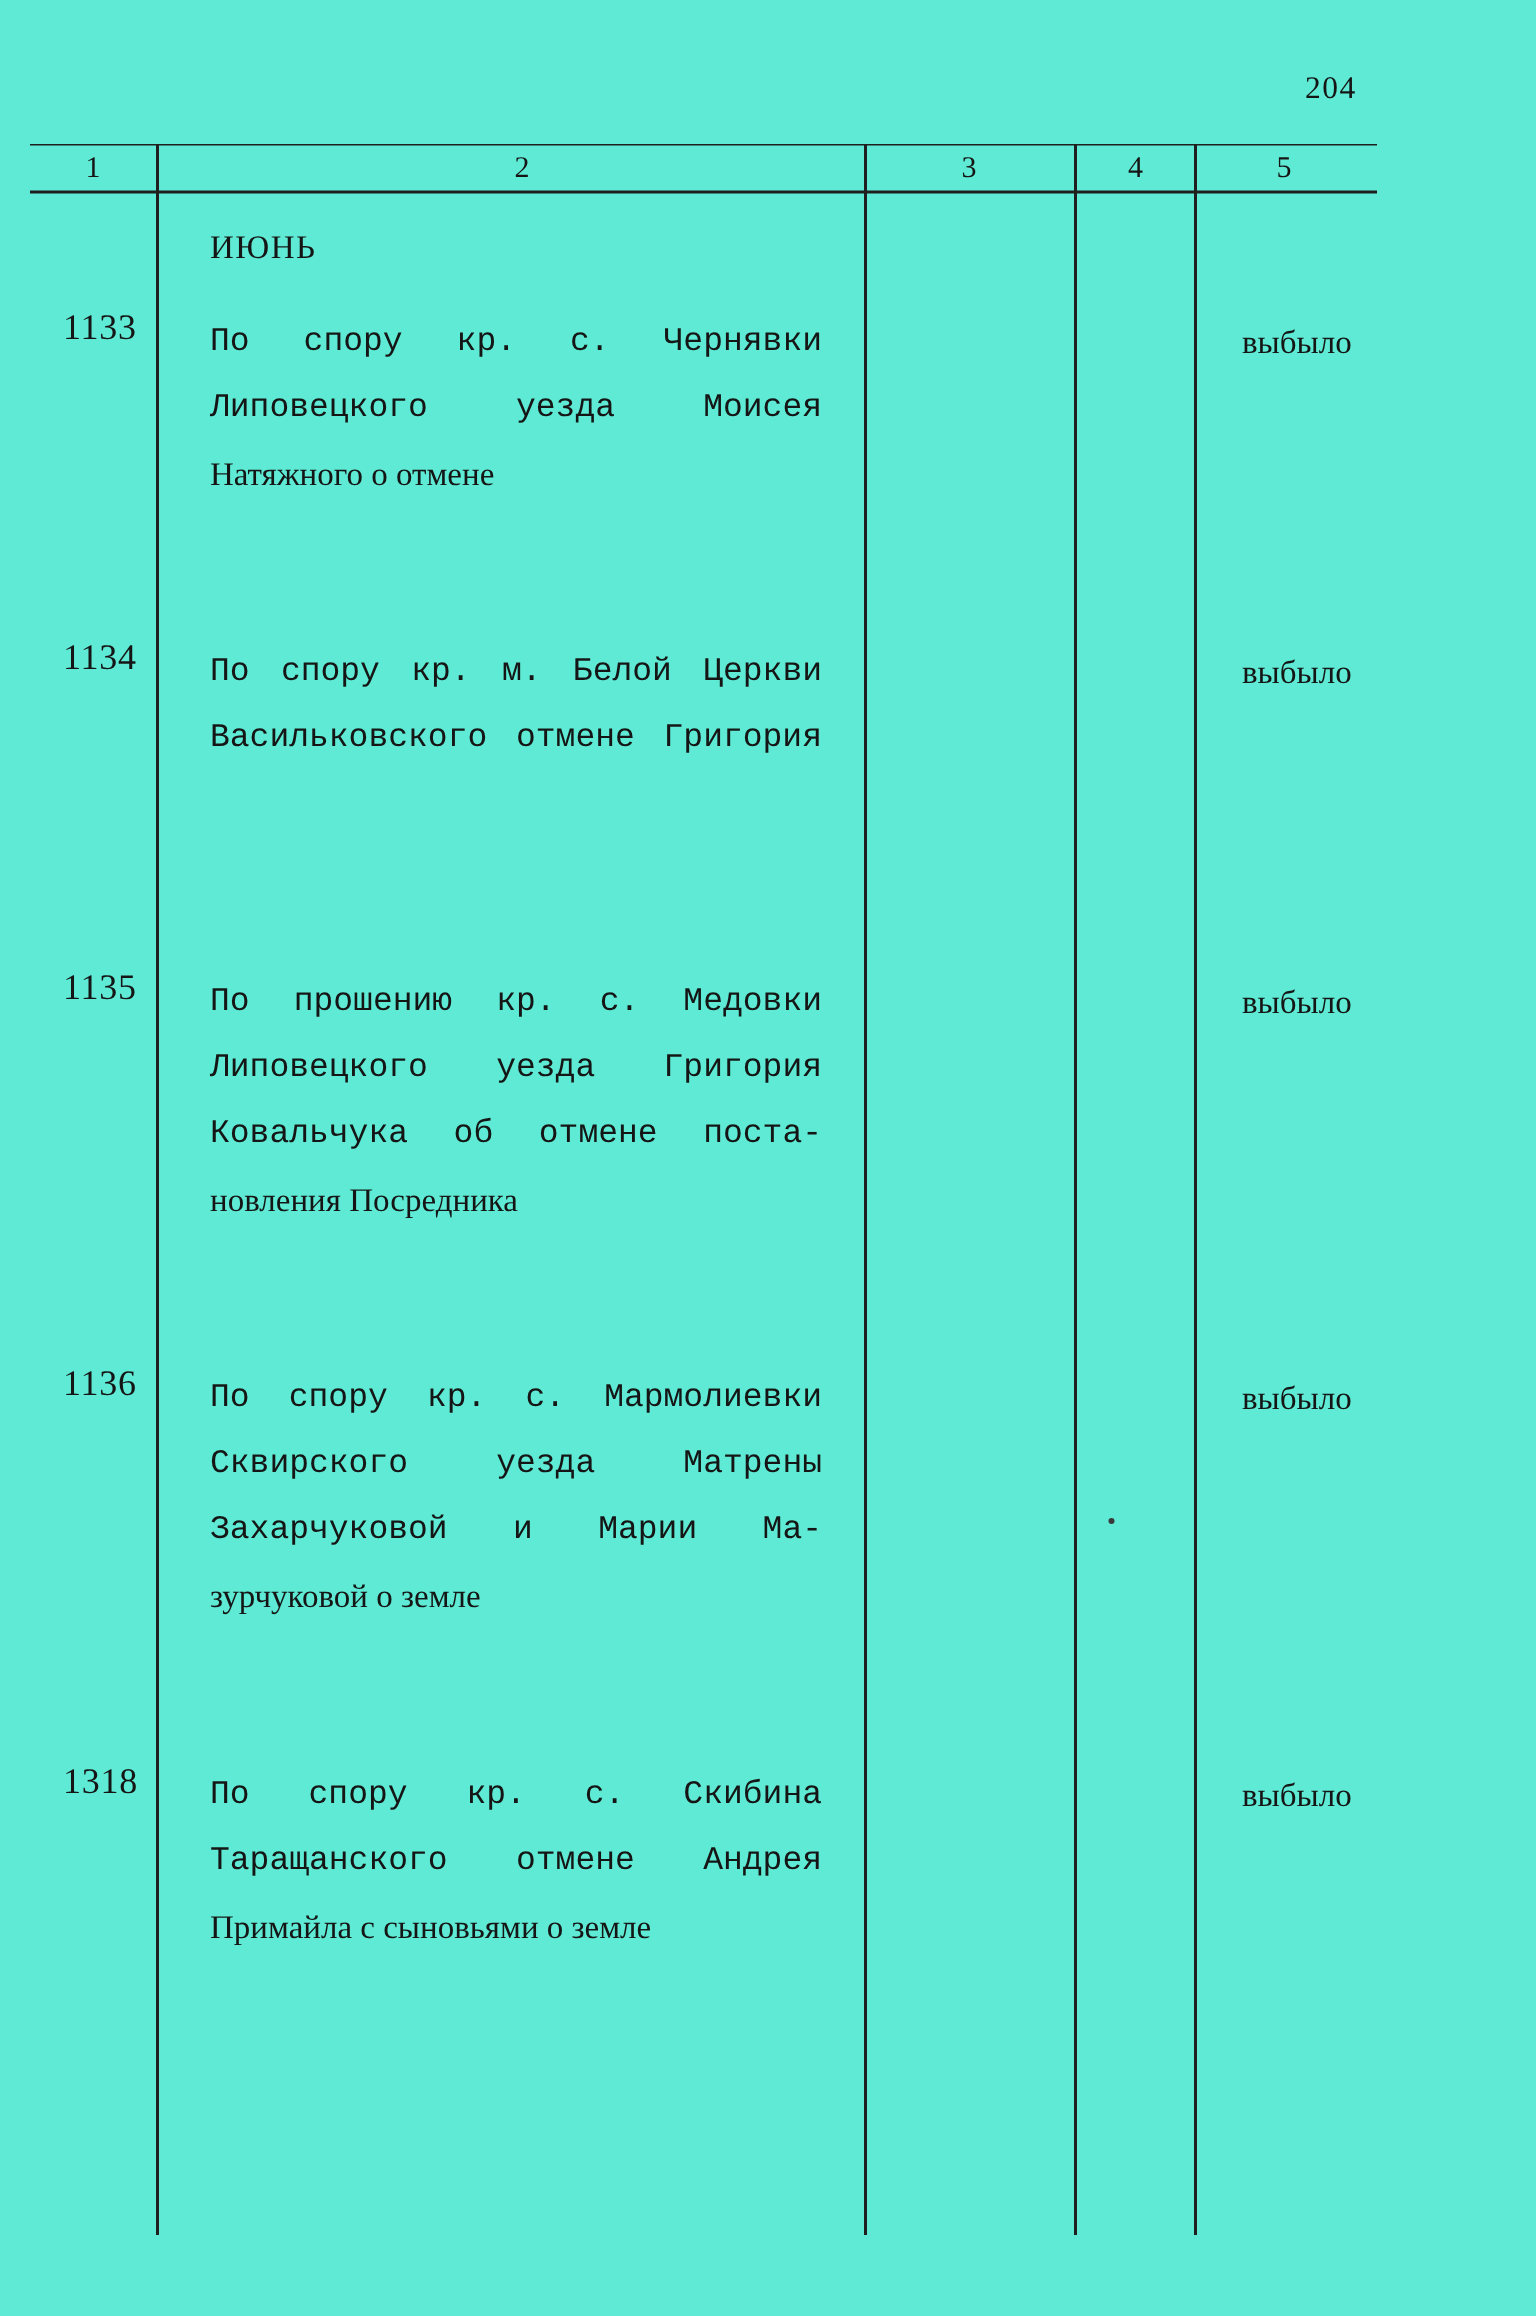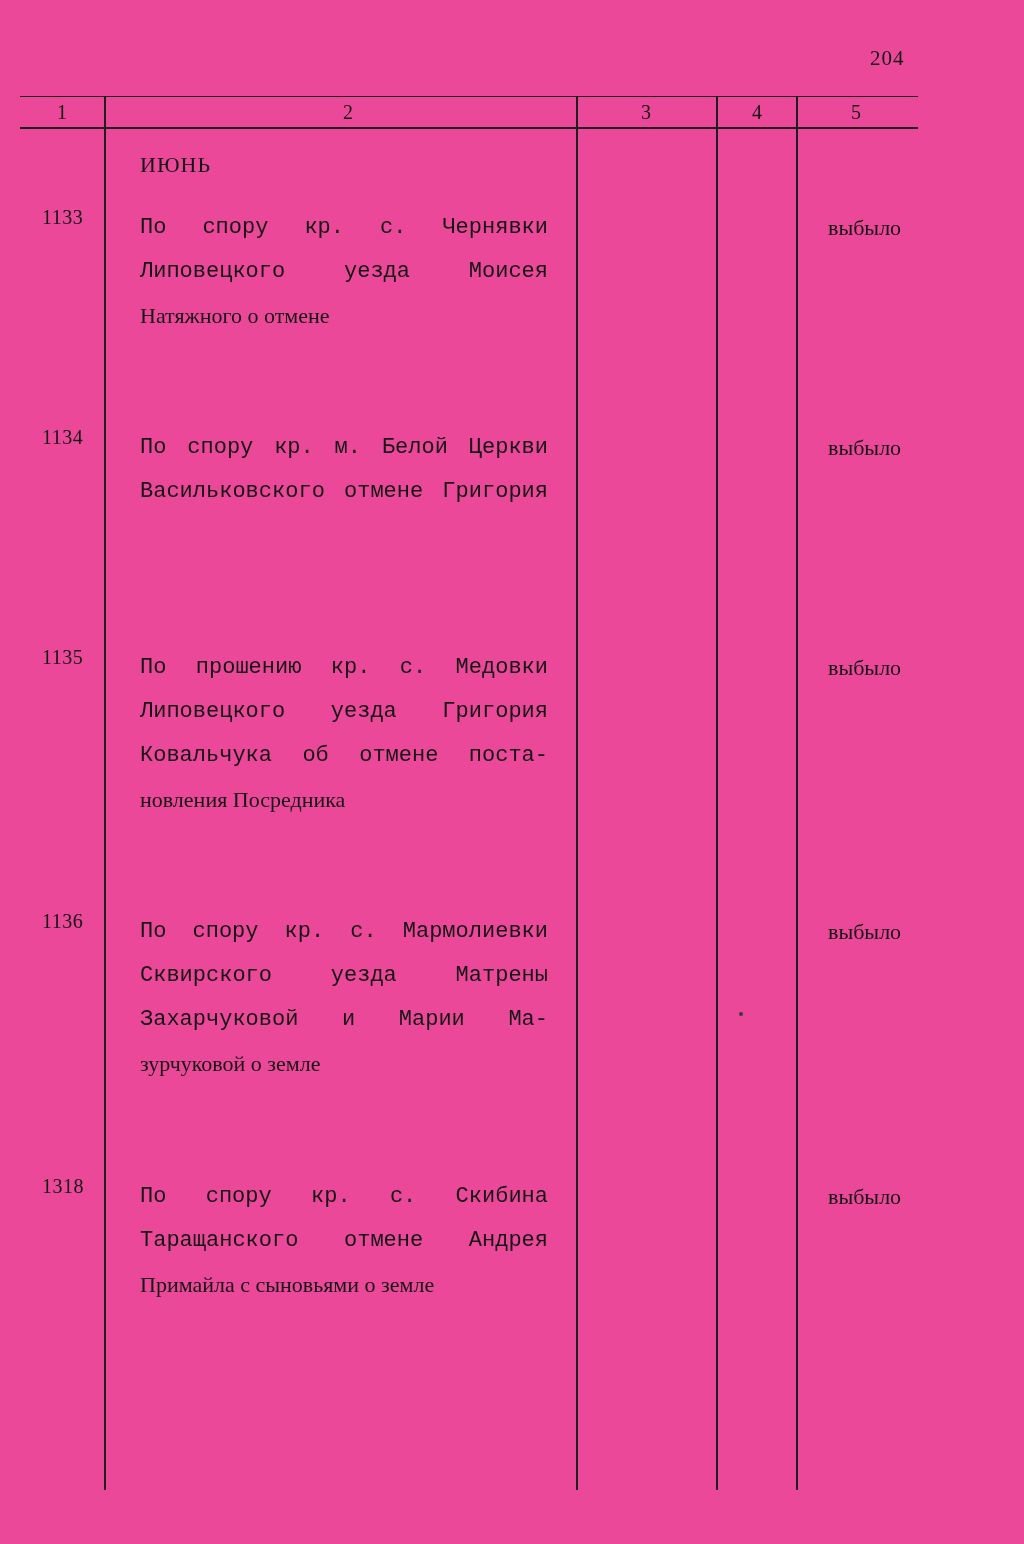--- a/index.html
+++ b/index.html
@@ -1,20 +1,20 @@
 <!DOCTYPE html>
 <html><head>
 <meta charset="utf-8">
 <style>
   html, body { margin: 0; padding: 0; background: #d9d9d9; }
   .page {
     position: relative;
     width: 1024px;
     height: 1544px;
-    background: #ec4899;
+    background: #5eead4;
     font-family: "Liberation Serif", "DejaVu Serif", serif;
     color: #151515;
     overflow: hidden;
     margin: 0 auto;
   }
   .page-number {
     position: absolute;
     top: 46px;
     left: 870px;
     font-size: 21px;
@@ -46,21 +46,21 @@
     width: 408px;
     text-align: left;
     font-size: 22px;
     letter-spacing: 1px;
   }
   .row { position: absolute; left: 0; width: 1024px; }
   .num {
     position: absolute;
     left: 42px;
     top: 0;
-    font-size: 20px;
+    font-size: 24px;
     letter-spacing: 0.5px;
   }
   .desc {
     position: absolute;
     left: 140px;
     top: 0;
     width: 408px;
     font-size: 22px;
   }
   .line {

